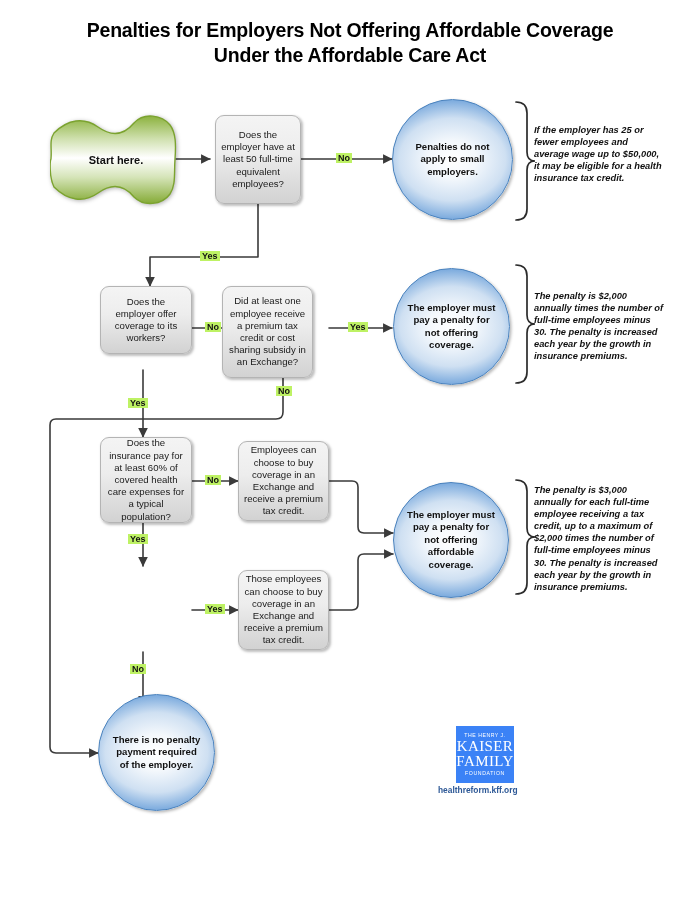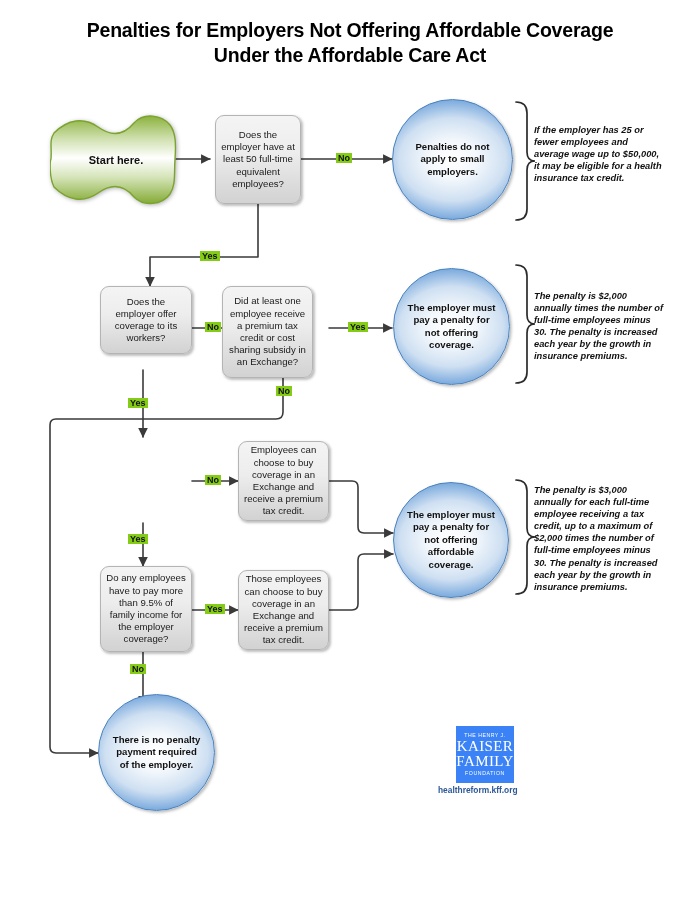--- a/index.html
+++ b/index.html
@@ -63,21 +63,21 @@
     position:absolute;
     font-size:9.3px;line-height:12.1px;
     font-style:italic;font-weight:bold;
     color:#101010;
   }
 
   
   .elabel{
     position:absolute;
     font-size:9px;font-weight:bold;color:#111;
-    background:#84cc16;padding:0 2px;
+    background:#bef264;padding:0 2px;
     line-height:10px;
   }
 
   
   .logo{position:absolute;}
   .logo-box{
     width:58px;height:57px;
     background:#3b82f6;
     color:#fff;text-align:center;
     display:flex;flex-direction:column;justify-content:center;
@@ -179,34 +179,34 @@
   <div class="node gbox" style="left:222px;top:286px;width:91px;height:92px;">
     <span>Did at least one employee receive a premium tax credit or cost sharing subsidy in an Exchange?</span>
   </div>
 
   <div class="node circle" style="left:393px;top:268px;width:117px;height:117px;">
     <span>The employer must pay a penalty for not offering coverage.</span>
   </div>
 
   <div class="note" style="left:534px;top:290px;width:130px;">The penalty is $2,000 annually times the number of full-time employees minus 30. The penalty is increased each year by the growth in insurance premiums.</div>
 
+  <div class="node gbox" style="left:100px;top:437px;width:92px;height:86px;">
+    <span>Does the insurance pay for at least 60% of covered health care expenses for a typical population?</span>
+  </div>
 
   <div class="node gbox" style="left:238px;top:441px;width:91px;height:80px;">
     <span>Employees can choose to buy coverage in an Exchange and receive a premium tax credit.</span>
   </div>
 
   <div class="node circle" style="left:393px;top:482px;width:116px;height:116px;">
     <span>The employer must pay a penalty for not offering affordable coverage.</span>
   </div>
 
   <div class="note" style="left:534px;top:484px;width:130px;">The penalty is $3,000 annually for each full-time employee receiving a tax credit, up to a maximum of $2,000 times the number of full-time employees minus 30. The penalty is increased each year by the growth in insurance premiums.</div>
 
-  <div class="node gbox" style="left:100px;top:566px;width:92px;height:86px;">
-    <span>Do any employees have to pay more than 9.5% of family income for the employer coverage?</span>
-  </div>
 
   <div class="node gbox" style="left:238px;top:570px;width:91px;height:80px;">
     <span>Those employees can choose to buy coverage in an Exchange and receive a premium tax credit.</span>
   </div>
 
   <div class="node circle" style="left:98px;top:694px;width:117px;height:117px;">
     <span>There is no penalty payment required of the employer.</span>
   </div>
 
   <div class="elabel" style="left:336px;top:153px;">No</div>

